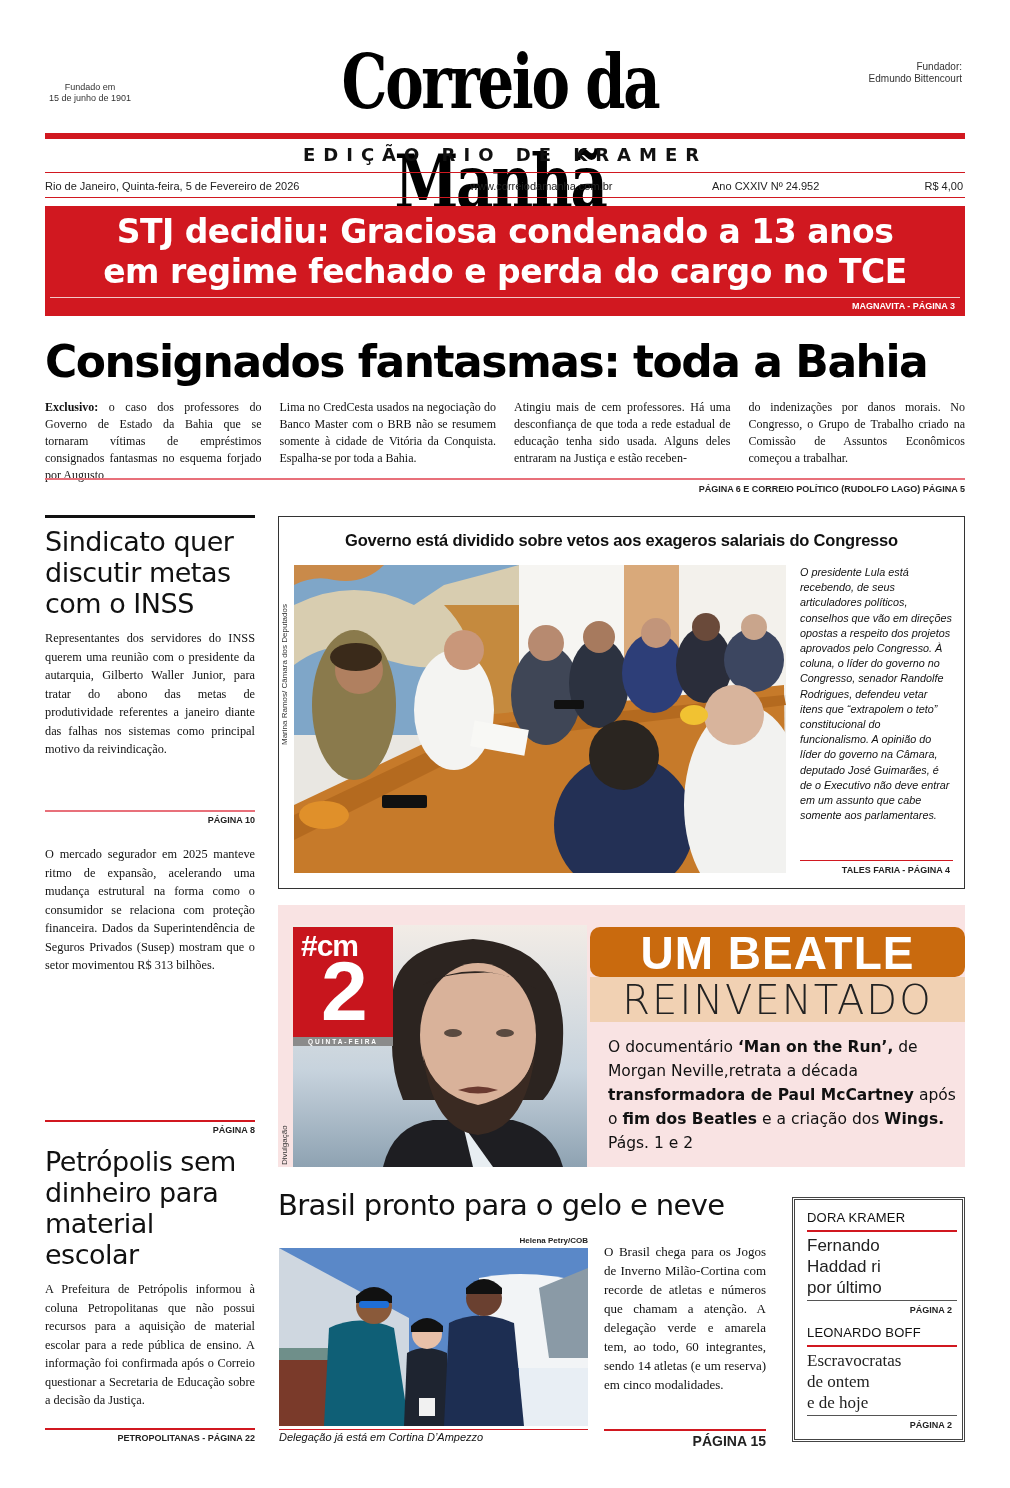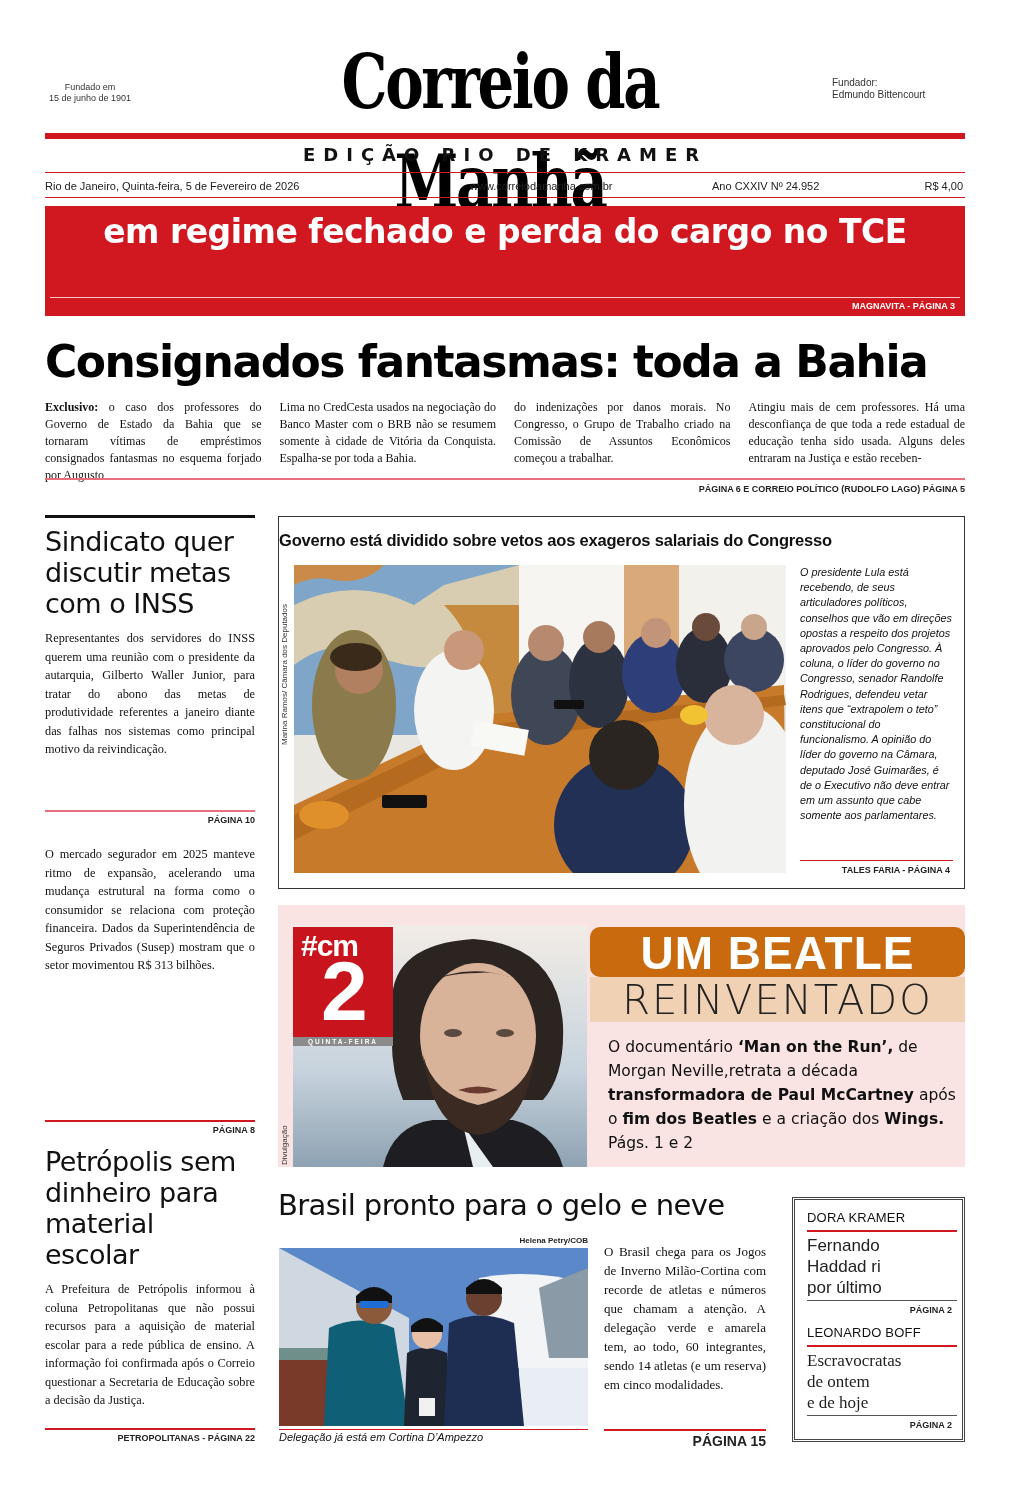--- a/index.html
+++ b/index.html
@@ -2,21 +2,21 @@
 <html><head>
 <meta charset="utf-8">
 <style>
   * { box-sizing: border-box; margin: 0; padding: 0; }
   html, body { width: 1010px; height: 1488px; background: #ffffff; overflow: hidden; }
   body { position: relative; font-family: "Liberation Sans", sans-serif; color: #111; }
   .abs { position: absolute; }
 
   
   .founded-left { left: 40px; top: 82px; width: 100px; text-align: center; font-size: 9px; line-height: 11px; color: #333; }
-  .founded-right { left: 832px; top: 77px; width: 130px; text-align: left; font-size: 10px; line-height: 12px; color: #333; }
+  .founded-right { left: 832px; top: 61px; width: 130px; text-align: right; font-size: 10px; line-height: 12px; color: #333; }
   .logo { left: 180px; top: 32px; width: 640px; text-align: center; font-family: "DejaVu Serif", serif; font-weight: bold; font-size: 74px; letter-spacing: -3px; transform: scaleX(0.78); transform-origin: center; line-height: 100px; color: #000; }
   .red-bar { left: 45px; top: 133px; width: 920px; height: 6px; background: #d11820; }
   .edition { left: 45px; top: 144px; width: 920px; text-align: center; font-family: "DejaVu Sans", sans-serif; font-weight: bold; font-size: 18px; letter-spacing: 8px; color: #111; }
   .thin-red { height: 1px; background: #d11820; }
   .dateline { left: 45px; top: 178px; width: 920px; height: 18px; font-size: 11px; color: #222; }
   .dateline span { position: absolute; top: 2px; }
 
   
   .banner { left: 45px; top: 206px; width: 920px; height: 110px; background: #d11820; }
   .banner h1 { position: absolute; left: 0; top: 6px; width: 920px; text-align: center; color: #fff; font-family: "DejaVu Sans", sans-serif; font-weight: bold; font-size: 33px; line-height: 40px; letter-spacing: -0.5px; }
@@ -32,21 +32,21 @@
 
   
   .leftcol { left: 45px; width: 210px; }
   .left-head { font-family: "DejaVu Sans", sans-serif; font-size: 27px; line-height: 31px; color: #111; letter-spacing: -0.5px; }
   .left-body { font-family: "Liberation Serif", serif; font-size: 12.3px; line-height: 18.5px; text-align: justify; color: #111; margin-top: 10px; }
   .left-rule { height: 2px; background: #d11820; }
   .blackline { height: 3px; background: #111; }
 
   
   .govbox { left: 278px; top: 516px; width: 687px; height: 373px; border: 1px solid #333; }
-  .govbox h2 { position: absolute; left: 0; top: 14px; width: 685px; font-size: 16.5px; font-weight: bold; letter-spacing: -0.2px; color: #111; }
+  .govbox h2 { position: absolute; left: 0; top: 14px; width: 685px; text-align: center; font-size: 16.5px; font-weight: bold; letter-spacing: -0.2px; color: #111; }
   .photo1 { position: absolute; left: 15px; top: 48px; width: 492px; height: 308px; overflow: hidden; }
   .photo-credit-v { position: absolute; left: 1px; top: 48px; width: 12px; height: 180px; font-size: 8px; color: #333; writing-mode: vertical-rl; transform: rotate(180deg); text-align: left; }
   .gov-text { position: absolute; left: 521px; top: 48px; width: 152px; font-size: 10.8px; line-height: 15.2px; font-style: italic; color: #111; }
   .gov-rule { position: absolute; left: 521px; top: 343px; width: 153px; height: 1px; background: #d11820; }
   .gov-credit { position: absolute; right: 14px; top: 348px; font-size: 9px; font-weight: bold; color: #222; }
 
   
   .beatle { left: 278px; top: 905px; width: 687px; height: 262px; background: #f9e3e3; }
   .beatle-photo { position: absolute; left: 15px; top: 20px; width: 294px; height: 242px; overflow: hidden; }
   .cm2 { position: absolute; left: 0; top: 2px; width: 100px; height: 110px; background: #c8151d; }
@@ -95,32 +95,33 @@
 <div class="abs dateline">
   <span style="left:0;">Rio de Janeiro, Quinta-feira, 5 de Fevereiro de 2026</span>
   <span style="left:425px;">www.correiodamanha.com.br</span>
   <span style="left:667px;">Ano CXXIV Nº 24.952</span>
   <span style="right:2px;">R$ 4,00</span>
 </div>
 <div class="abs thin-red" style="left:45px;top:197px;width:920px;"></div>
 
 <div class="abs banner">
   <h1>
+    <span style="display:block;">STJ decidiu: Graciosa condenado a 13 anos</span>
     <span style="display:block;">em regime fechado e perda do cargo no TCE</span>
   </h1>
   <div class="rule"></div>
   <div class="credit">MAGNAVITA - PÁGINA 3</div>
 </div>
 
 <div class="abs main-head">Consignados fantasmas: toda a Bahia</div>
 <div class="abs cols4">
   <p><b>Exclusivo:</b><span> o caso dos professores do Governo de Estado da Bahia que se tornaram vítimas de empréstimos consignados fantasmas no esquema forjado por Augusto</span></p>
   <p>Lima no CredCesta usados na negociação do Banco Master com o BRB não se resumem somente à cidade de Vitória da Conquista. Espalha-se por toda a Bahia.</p>
+  <p>Atingiu mais de cem professores. Há uma desconfiança de que toda a rede estadual de educação tenha sido usada. Alguns deles entraram na Justiça e estão receben-</p>
   <p>do indenizações por danos morais. No Congresso, o Grupo de Trabalho criado na Comissão de Assuntos Econômicos começou a trabalhar.</p>
-  <p>Atingiu mais de cem professores. Há uma desconfiança de que toda a rede estadual de educação tenha sido usada. Alguns deles entraram na Justiça e estão receben-</p>
 </div>
 <div class="abs pinkline" style="left:45px;top:478px;width:920px;"></div>
 <div class="abs section-credit" style="left:45px;top:484px;width:920px;">PÁGINA 6 E CORREIO POLÍTICO (RUDOLFO LAGO) PÁGINA 5</div>
 
 <div class="abs blackline" style="left:45px;top:515px;width:210px;"></div>
 <div class="abs leftcol" style="top:526px;">
   <div class="left-head">Sindicato quer discutir metas com o INSS</div>
   <div class="left-body">Representantes dos servidores do INSS querem uma reunião com o presidente da autarquia, Gilberto Waller Junior, para tratar do abono das metas de produtividade referentes a janeiro diante das falhas nos sistemas como principal motivo da reivindicação.</div>
 </div>
 <div class="abs pinkline" style="left:45px;top:810px;width:210px;"></div>

